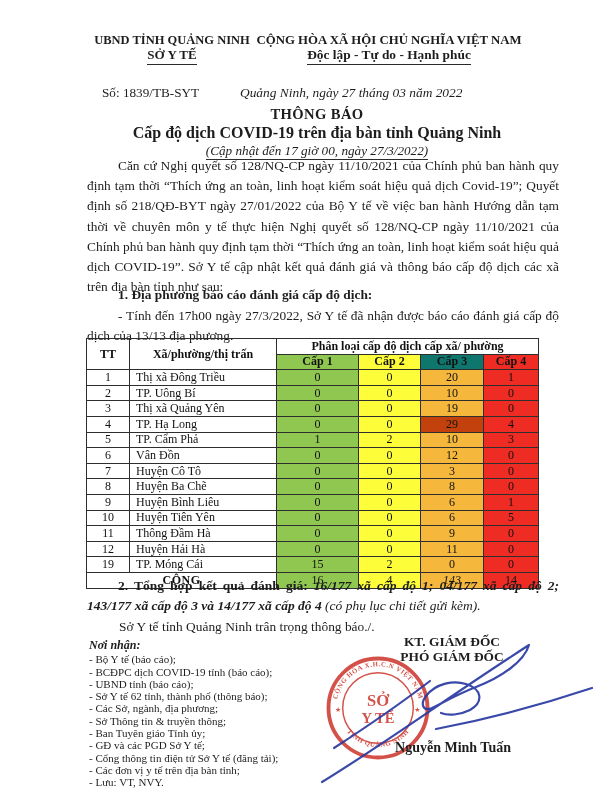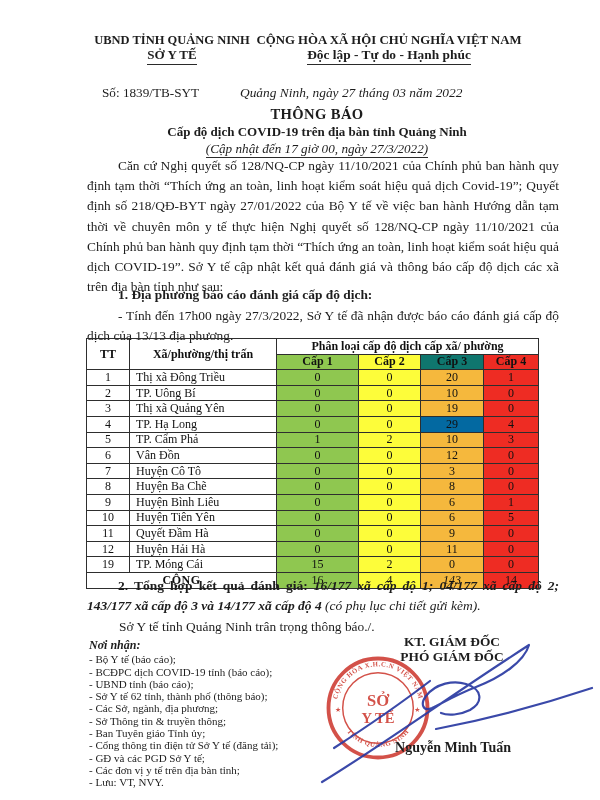--- a/index.html
+++ b/index.html
@@ -12,21 +12,21 @@
   
   .hdr-left{left:78px;top:33px;width:188px;font-weight:bold;font-size:12.5px;line-height:14px;}
   .hdr-left .dept{display:inline-block;margin-top:1px;font-size:13px;border-bottom:1.4px solid #2a2a2a;padding-bottom:1.5px;}
   .hdr-right{left:256px;top:33px;width:266px;font-weight:bold;font-size:12.8px;line-height:14px;}
   .hdr-right .motto{display:inline-block;margin-top:1px;font-size:13.4px;border-bottom:1.4px solid #2a2a2a;padding-bottom:1.5px;}
   .doc-number{left:102px;top:85px;font-size:13.2px;}
   .date-line{left:240px;top:85px;width:280px;font-style:italic;font-size:13.4px;}
   
   .title-block{left:35px;top:106px;width:564px;}
   .title-main{font-size:14.6px;font-weight:bold;letter-spacing:.4px;}
-  .title-sub{font-size:13px;font-weight:bold;margin-top:1px;}
+  .title-sub{font-size:16px;font-weight:bold;margin-top:1px;}
   .title-note{font-size:13.2px;font-style:italic;margin-top:1px;}
   .title-note span{border-bottom:1.2px solid #2a2a2a;padding-bottom:.5px;}
   
   .para{left:87px;width:472px;text-align:justify;font-size:13.4px;line-height:20.2px;}
   .p1{top:156px;text-indent:31px;}
   .sec1-head{left:118px;top:287px;font-size:13.4px;font-weight:bold;}
   .sec1-text{top:306px;text-indent:31px;}
   .sec2{top:576px;text-indent:31px;font-size:13.5px;}
   .sec2 .b{font-weight:bold;}
   .sec2 .bi{font-weight:bold;font-style:italic;}
@@ -124,21 +124,21 @@
           <td style="background: rgb(143, 199, 80);">0</td>
           <td style="background: rgb(253, 253, 58);">0</td>
           <td style="background: rgb(245, 184, 61); margin-left: 36px;">19</td>
           <td style="background: rgb(238, 44, 35);">0</td>
         </tr>
         <tr>
           <td>4</td>
           <td class="name-cell">TP. Hạ Long</td>
           <td style="background: rgb(143, 199, 80);">0</td>
           <td style="background: rgb(253, 253, 58);">0</td>
-          <td style="background: #0369a1;">29</td>
+          <td style="background: #c2410c;">29</td>
           <td style="background: rgb(238, 44, 35);">4</td>
         </tr>
         <tr>
           <td>5</td>
           <td class="name-cell">TP. Cẩm Phả</td>
           <td style="background: rgb(143, 199, 80);">1</td>
           <td style="background: rgb(253, 253, 58);">2</td>
           <td style="background: rgb(245, 184, 61);">10</td>
           <td style="background: rgb(238, 44, 35);">3</td>
         </tr>
@@ -177,21 +177,21 @@
         <tr>
           <td>10</td>
           <td class="name-cell">Huyện Tiên Yên</td>
           <td style="background: rgb(143, 199, 80);">0</td>
           <td style="background: rgb(253, 253, 58);">0</td>
           <td style="background: rgb(245, 184, 61);">6</td>
           <td style="background: rgb(238, 44, 35);">5</td>
         </tr>
         <tr>
           <td>11</td>
-          <td class="name-cell">Quyết Đầm Hà</td>
+          <td class="name-cell">Thông Đầm Hà</td>
           <td style="background: rgb(143, 199, 80);">0</td>
           <td style="background: rgb(253, 253, 58);">0</td>
           <td style="background: rgb(245, 184, 61);">9</td>
           <td style="background: rgb(238, 44, 35);">0</td>
         </tr>
         <tr>
           <td>12</td>
           <td class="name-cell">Huyện Hải Hà</td>
           <td style="background: rgb(143, 199, 80);">0</td>
           <td style="background: rgb(253, 253, 58);">0</td>
@@ -224,22 +224,22 @@
 
   <div class="abs recips">
     <div class="lbl">Nơi nhận:</div>
     <div>- Bộ Y tế (báo cáo);</div>
     <div>- BCĐPC dịch COVID-19 tỉnh (báo cáo);</div>
     <div>- UBND tỉnh (báo cáo);</div>
     <div>- Sở Y tế 62 tỉnh, thành phố (thông báo);</div>
     <div>- Các Sở, ngành, địa phương;</div>
     <div>- Sở Thông tin &amp; truyền thông;</div>
     <div>- Ban Tuyên giáo Tỉnh ủy;</div>
+    <div>- GĐ và các PGD Sở Y tế;</div>
     <div>- Cổng thông tin điện tử Sở Y tế (đăng tải);</div>
-    <div>- GĐ và các PGD Sở Y tế;</div>
     <div>- Các đơn vị y tế trên địa bàn tỉnh;</div>
     <div>- Lưu: VT, NVY.</div>
   </div>
 
   <div class="abs sign-titles center">
     <div>KT. GIÁM ĐỐC</div>
     <div>PHÓ GIÁM ĐỐC</div>
   </div>
 
   <svg class="abs stamp-svg" width="110" height="110" viewBox="0 0 120 120">

